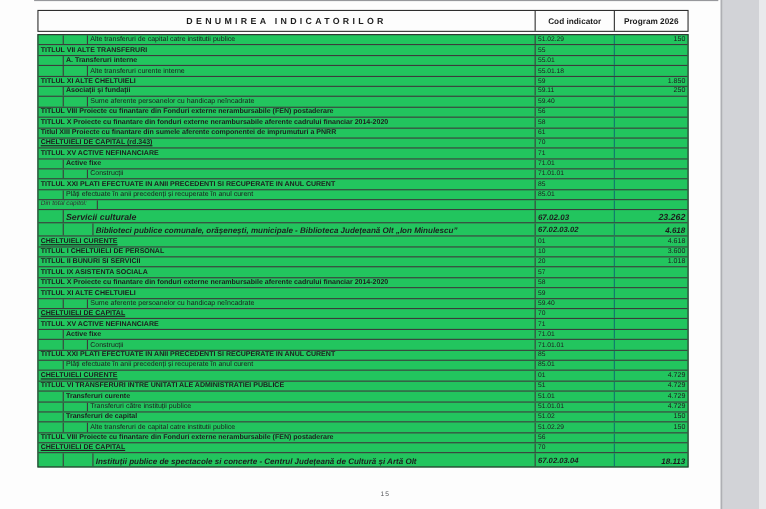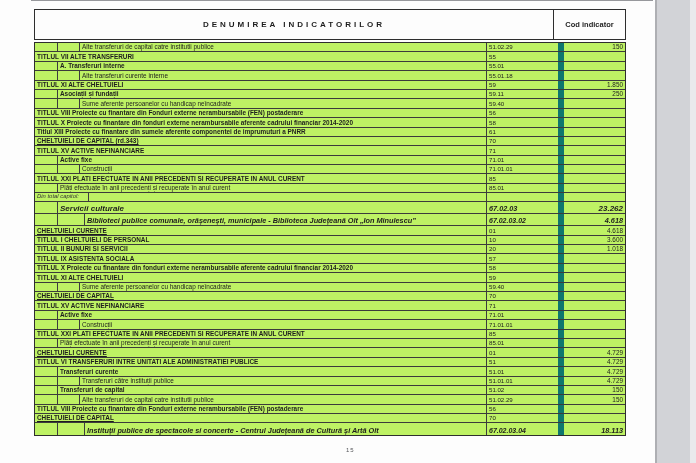--- a/index.html
+++ b/index.html
@@ -10,41 +10,41 @@
     color:#1d1d1d;
   }
   
   .edge-line{position:absolute;top:0;height:463px;left:655px;width:2px;background:#aeafb3;}
   .edge-main{position:absolute;top:0;height:463px;left:657px;width:33px;background:#d2d3d7;}
   .edge-light{position:absolute;top:0;height:463px;left:690px;width:6px;background:#e9eaec;}
   .top-scan-line{position:absolute;top:0;left:31px;width:622px;height:1px;background:#97989c;}
 
   .table{position:absolute;left:34px;top:9px;width:592px;}
   .thead{
-    display:flex;height:31px;border:1px solid #2e2e2e;box-sizing:border-box;
+    display:flex;height:20px;border:1px solid #2e2e2e;box-sizing:border-box;
     background:#fdfdfd;
   }
   .th{display:flex;align-items:center;justify-content:center;box-sizing:border-box;}
   .th-name{flex:1;font-weight:bold;font-size:8px;letter-spacing:3px;}
   .th-cod{width:72px;border-left:1px solid #2e2e2e;font-weight:bold;font-size:7.5px;text-align:right;}
   .th-prog{width:67px;border-left:1px solid #2e2e2e;font-weight:bold;font-size:7.5px;}
 
-  .tbody{margin-top:2px;border:1px solid #2e2e2e;box-sizing:border-box;background:#bef264;}
+  .tbody{margin-top:2px;border:1px solid #2e2e2e;box-sizing:border-box;background:#22c55e;}
   .row{
     display:flex;align-items:flex-end;box-sizing:border-box;
     border-bottom:1px solid #3c3c3c;
     height:9.4px;font-size:6.4px;line-height:7px;white-space:nowrap;overflow:hidden;
   }
   .row:last-child{border-bottom:none;}
   .ind{width:23px;align-self:stretch;border-right:1px solid #3c3c3c;box-sizing:border-box;flex-shrink:0;}
   .ind.i1{width:22px;}
   .c-name{flex:1;padding:0 2px 1px 2px;overflow:hidden;}
   .c-cod{width:72px;border-left:1px solid #3c3c3c;box-sizing:border-box;align-self:stretch;
          display:flex;align-items:flex-end;padding:0 0 1px 2px;font-size:6.1px;flex-shrink:0;text-align:center;}
-  .c-prog{width:67px;border-left:6px solid #0f766e;box-sizing:border-box;align-self:stretch;
+  .c-prog{width:67px;border-left:1px solid #0f766e;box-sizing:border-box;align-self:stretch;
           display:flex;align-items:flex-end;justify-content:flex-end;padding:0 2px 1px 0;flex-shrink:0;}
 
   .s-bold .c-name{font-weight:bold;}
   .s-boldu .c-name{font-weight:bold;text-decoration:underline;}
   .s-section1{height:12.5px;font-size:8px;font-weight:bold;font-style:italic;}
   .s-section1 .c-cod{font-size:7.3px;}
   .s-section2{height:12px;font-size:7.3px;font-weight:bold;font-style:italic;}
   .s-section2 .c-cod{font-size:7px;}
   .s-section1 .ind,.s-section2 .ind{border-right-color:#3c3c3c;}
   .s-section2 .ind.i1{width:27px;}
@@ -63,20 +63,23 @@
 <div class="edge-light"></div>
 
 <div class="table">
   <div class="thead">
     <div class="th th-name">
       <span>DENUMIREA INDICATORILOR</span>
     </div>
     <div class="th th-cod">
       <span>Cod indicator</span>
     </div>
+    <div class="th th-prog">
+      <span>Program 2026</span>
+    </div>
   </div>
   <div class="tbody">
       <div class="row s-normal">
         <div class="ind i0"></div>
         <div class="ind i1"></div>
         <div class="c-name">Alte transferuri de capital catre institutii publice</div>
         <div class="c-cod">51.02.29</div>
         <div class="c-prog">150</div>
       </div>
       <div class="row s-bold">

